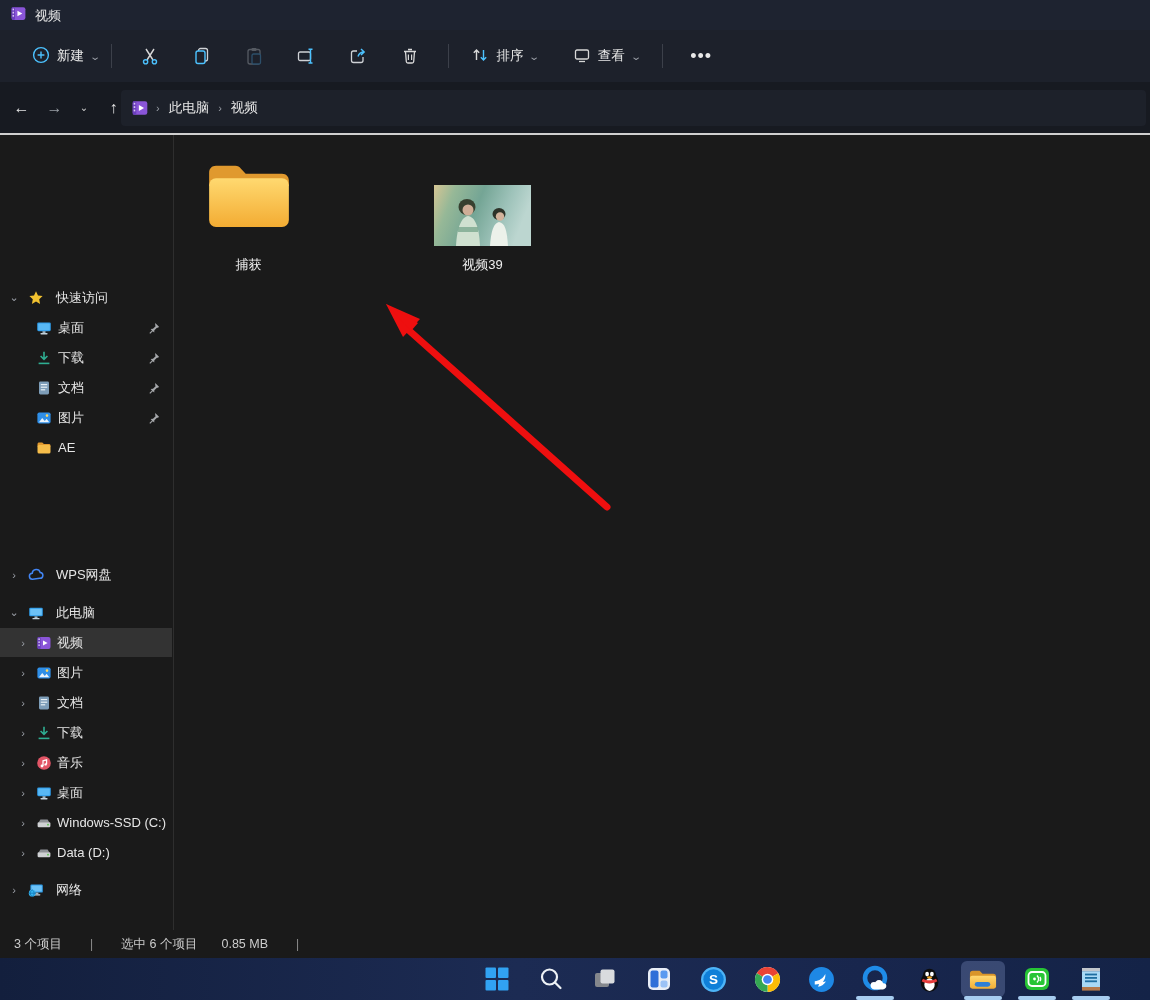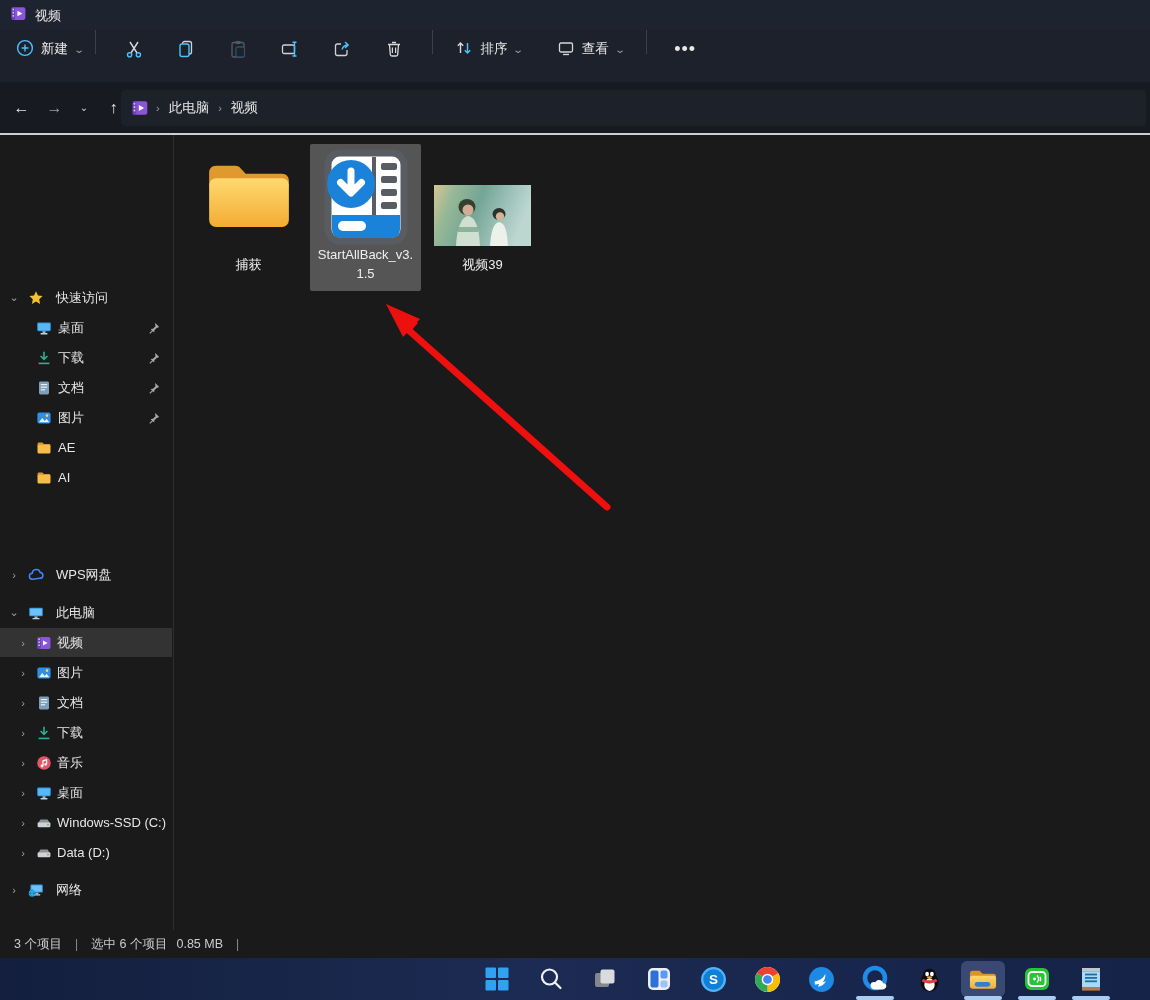--- a/index.html
+++ b/index.html
@@ -6,21 +6,21 @@
   html,body { background:#000; }
   body { font-family:"Liberation Sans","DejaVu Sans",sans-serif; }
   .screen { position:relative; width:1150px; height:1000px; overflow:hidden; background:#1a1a1a; }
 
   
   .titlebar { position:absolute; left:0; top:0; width:100%; height:30px; background:#1e2330; }
   .title-tab { position:absolute; left:10px; top:5px; display:flex; align-items:center; gap:8px; }
   .title-tab .t-label { color:#e8e8e8; font-size:13px; }
 
   .toolbar { position:absolute; left:0; top:30px; width:100%; height:52px; background:#1d212b;
-             display:flex; padding-left:16px; }
+             display:flex; align-items:center; padding-left:32px; }
   .tbtn { display:flex; align-items:center; justify-content:center; gap:7px; height:38px;
           border-radius:5px; color:#e8e8e8; font-size:13.5px; cursor:default; }
   .tbtn.icon-only { width:52px; }
   .t-chev { color:#9a9ea6; font-size:10px; transform:scaleX(1.4); }
   .tb-div { width:1px; height:24px; background:#3c404a; margin:0 12px; }
   .tb-more { font-size:18px; color:#e8e8e8; letter-spacing:1px; }
   .dim { opacity:.45; }
 
   .addressrow { position:absolute; left:0; top:82px; width:100%; height:51px; background:#171a21;
                 display:flex; align-items:center; }
@@ -49,21 +49,21 @@
   .lvl2 .s-chev { left:17px; } .lvl2 .s-ico { left:36px; } .lvl2 .s-label { left:57px; }
 
   
   .tile { position:absolute; width:111px; text-align:center; }
   .tile .t-name { position:absolute; left:0; width:100%; top:112px; color:#efefef; font-size:13px; line-height:18px; }
   .tile.selected { background:rgba(255,255,255,.26); border-radius:2px; height:147px; }
   .t-iconwrap { display:flex; justify-content:center; }
 
   
   .statusbar { position:absolute; left:0; top:930px; width:100%; height:28px; background:#1a1a1a;
-               display:flex; align-items:center; gap:13px; padding-left:14px;
+               display:flex; align-items:center; gap:28px; padding-left:14px;
                color:#cccccc; font-size:12.5px; }
   .statusbar .pipe { color:#8f8f8f; font-size:12px; }
 
   
   .taskbar { position:absolute; left:0; top:958px; width:100%; height:42px;
              background:linear-gradient(90deg,#131f3d 0%,#1c2b53 45%,#18264d 75%,#142347 100%); }
   .tslots { position:absolute; left:470px; top:0; height:42px; display:flex; }
   .tslot { position:relative; width:54px; height:42px; display:flex; align-items:center; justify-content:center; }
   .tslot.active::before { content:''; position:absolute; left:5px; top:3px; right:5px; bottom:3px;
                           background:rgba(150,170,220,.28); border-radius:6px; }
@@ -273,29 +273,20 @@
         </span>
     </div>
     <div class="srow lvl1" style="top:298px">
       <span class="s-ico">
           <svg width="16" height="16" viewBox="0 0 16 16">
             <path d="M1.5 4.2c0-1 .7-1.7 1.6-1.7h3.2l1.6 1.6h5c1 0 1.6.7 1.6 1.6v.8H1.5z" fill="#e1992f"></path>
             <rect x="1.5" y="5" width="13" height="8.6" rx="1.6" fill="#f6bd4a"></rect>
           </svg>
         </span>
       <span class="s-label">AE</span>
-    </div>
-    <div class="srow lvl1" style="top:328px">
-      <span class="s-ico">
-          <svg width="16" height="16" viewBox="0 0 16 16">
-            <path d="M1.5 4.2c0-1 .7-1.7 1.6-1.7h3.2l1.6 1.6h5c1 0 1.6.7 1.6 1.6v.8H1.5z" fill="#e1992f"></path>
-            <rect x="1.5" y="5" width="13" height="8.6" rx="1.6" fill="#f6bd4a"></rect>
-          </svg>
-        </span>
-      <span class="s-label">AI</span>
     </div>
 
     <div class="srow lvl0" style="top:425px">
       <span class="s-chev">›</span>
       <span class="s-ico">
           <svg width="16" height="16" viewBox="0 0 16 16">
             <path d="M4.6 12.2a3 3 0 01-.4-6 4.1 4.1 0 018-.7 2.9 2.9 0 01-.5 5.8z" stroke="#4285f4" stroke-width="1.5" fill="none"></path>
           </svg>
         </span>
       <span class="s-label">WPS网盘</span>
@@ -432,38 +423,20 @@
                 <stop offset="1" stop-color="#f3ac33"></stop>
               </linearGradient>
             </defs>
           <path d="M3 9c0-3 2-5 5-5h14c2 0 3 .8 4 2l3.6 3.8H56c3 0 5 2 5 5v4H3z" fill="#e0992e"></path>
           <rect x="3" y="13" width="58" height="35.5" rx="5" fill="url(#fg1)"></rect>
         </svg>
       </div>
       <div class="t-name">捕获</div>
     </div>
 
-    <div class="tile selected" style="left:310px;top:9px">
-      <div class="t-iconwrap" style="margin-top:5px">
-        <svg width="92" height="96" viewBox="0 0 92 96">
-          <rect x="8" y="4" width="76" height="88" rx="12" fill="#ffffff" stroke="#585d64" stroke-width="7"></rect>
-          <path d="M54 8v58" stroke="#585d64" stroke-width="4"></path>
-          <rect x="61" y="14" width="16" height="7" rx="2" fill="#585d64"></rect>
-          <rect x="61" y="27" width="16" height="7" rx="2" fill="#585d64"></rect>
-          <rect x="61" y="40" width="16" height="7" rx="2" fill="#585d64"></rect>
-          <rect x="61" y="53" width="16" height="7" rx="2" fill="#585d64"></rect>
-          <path d="M12 66h68v14c0 6-4 9-9 9H21c-5 0-9-3-9-9z" fill="#1a82d8"></path>
-          <rect x="18" y="72" width="28" height="10" rx="5" fill="#ffffff"></rect>
-          <circle cx="31" cy="35" r="24" fill="#1a82d8"></circle>
-          <path d="M31 22v17M20.5 33.5L31 44l10.5-10.5" stroke="#fff" stroke-width="7" fill="none" stroke-linecap="round" stroke-linejoin="round"></path>
-        </svg>
-      </div>
-      <div class="t-name" style="top:102px">StartAllBack_v3.</div>
-      <div class="t-name" style="top:121px">1.5</div>
-    </div>
 
     <div class="tile" style="left:427px;top:9px;height:147px">
       <div class="t-iconwrap" style="margin-top:41px">
         <svg width="97" height="61" viewBox="0 0 97 61">
           <defs>
               <linearGradient id="vg1" x1="0" y1="0" x2="1" y2=".25">
             <stop offset="0" stop-color="#d6c694"></stop>
                 <stop offset=".22" stop-color="#96b897"></stop>
             <stop offset=".5" stop-color="#74a595"></stop>
                 <stop offset=".78" stop-color="#9dc2b9"></stop>

